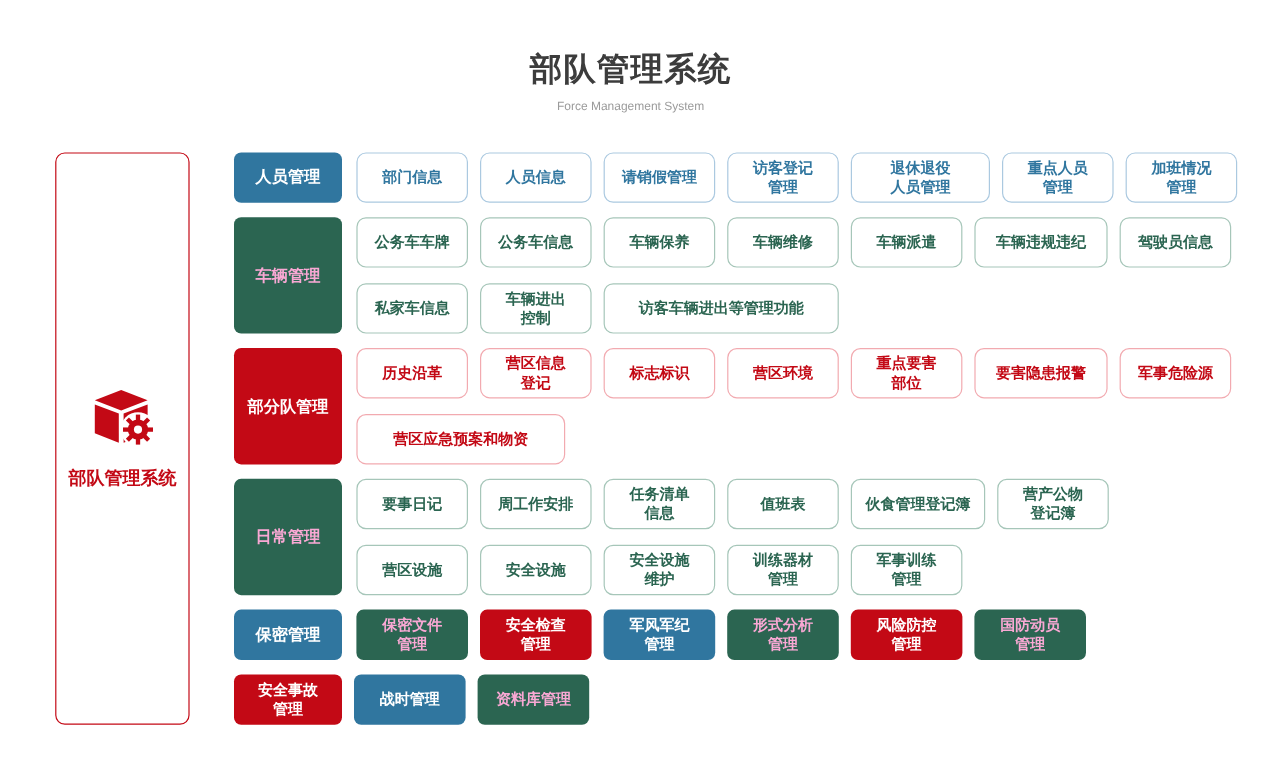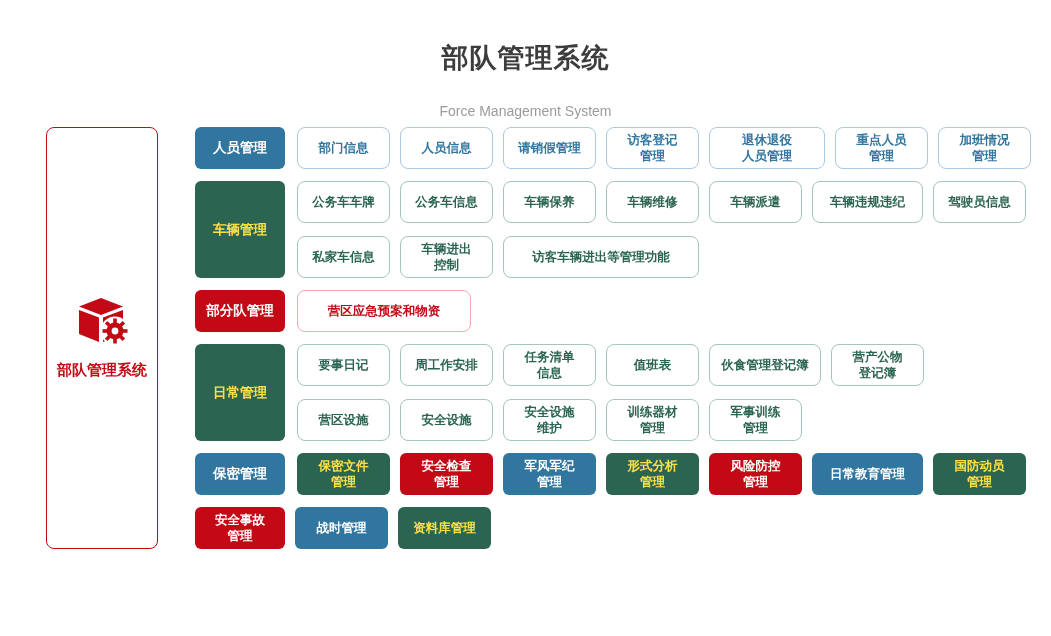--- a/index.html
+++ b/index.html
@@ -8,21 +8,21 @@
     --title:#3c3c3c; --subtitle:#9b9b9b;
   }
   *{box-sizing:border-box; margin:0; padding:0;}
   html,body{background:#fff;}
   body{
     width:1051px; height:636px; overflow:hidden; position:relative;
     font-family:"Liberation Sans","DejaVu Sans",sans-serif;
   }
   .header{ text-align:center; padding-top:40px; }
   .title{ font-size:27px; font-weight:bold; color:var(--title); letter-spacing:1px; }
-  .subtitle{ font-size:14px; color:var(--subtitle); margin-top:27px; }
+  .subtitle{ font-size:10px; color:var(--subtitle); margin-top:8px; }
 
   .layout{ position:absolute; left:46px; top:127px; display:flex; gap:12px; }
 
   .root-node{
     width:112px; border:1px solid var(--red); border-radius:8px;
     display:flex; flex-direction:column; align-items:center; justify-content:center;
     align-self:stretch; background:#fff; cursor:pointer;
   }
   .root-label{ margin-top:10px; font-size:15px; font-weight:bold; color:var(--red); }
 
@@ -38,21 +38,21 @@
   .item{
     width:93px; height:42px; border-radius:8px;
     display:flex; align-items:center; justify-content:center; text-align:center;
     font-size:12.5px; font-weight:bold; line-height:16px; white-space:pre-line;
     cursor:pointer; flex-shrink:0; background:#fff;
   }
   .outline-blue{ border:1px solid var(--blue-border); color:var(--blue); }
   .outline-green{ border:1px solid var(--green-border); color:var(--green); }
   .outline-red{ border:1px solid var(--red-border); color:var(--red); }
   .solid-blue{ background:var(--blue); color:#fff; border:none; }
-  .solid-green{ background:var(--green); color:#fde047; border:none; }
+  .solid-green{ background:var(--green); color:#f9a8d4; border:none; }
   .solid-red{ background:var(--red); color:#fff; border:none; }
   .item.solid-blue,.item.solid-green,.item.solid-red{ border-radius:6px; }
 </style>
 </head>
 <body>
 
 <div class="header">
   <div class="title">部队管理系统</div>
   <div class="subtitle">Force Management System</div>
 </div>
@@ -119,20 +119,31 @@
             <div class="item outline-green">车辆进出
 控制</div>
             <div class="item outline-green" style="width: 196px;">访客车辆进出等管理功能</div>
           </div>
         </div>
       </div>
       <div class="row">
         <div class="category solid-red">部分队管理</div>
         <div class="lines">
           <div class="line">
+            <div class="item outline-red">历史沿革</div>
+            <div class="item outline-red">营区信息
+登记</div>
+            <div class="item outline-red">标志标识</div>
+            <div class="item outline-red">营区环境</div>
+            <div class="item outline-red">重点要害
+部位</div>
+            <div class="item outline-red" style="width: 111px;">要害隐患报警</div>
+            <div class="item outline-red">军事危险源</div>
+          </div>
+          <div class="line">
             <div class="item outline-red" style="width: 174px;">营区应急预案和物资</div>
           </div>
         </div>
       </div>
       <div class="row">
         <div class="category solid-green">日常管理</div>
         <div class="lines">
           <div class="line">
             <div class="item outline-green">要事日记</div>
             <div class="item outline-green">周工作安排</div>
@@ -162,21 +173,20 @@
             <div class="item solid-green">保密文件
 管理</div>
             <div class="item solid-red">安全检查
 管理</div>
             <div class="item solid-blue">军风军纪
 管理</div>
             <div class="item solid-green">形式分析
 管理</div>
             <div class="item solid-red">风险防控
 管理</div>
-            <div class="item solid-blue" style="width: 111px;">日常教育管理</div>
             <div class="item solid-green">国防动员
 管理</div>
           </div>
         </div>
       </div>
       <div class="row">
         <div class="lines">
           <div class="line">
             <div class="item solid-red" style="width: 90px;">安全事故
 管理</div>

